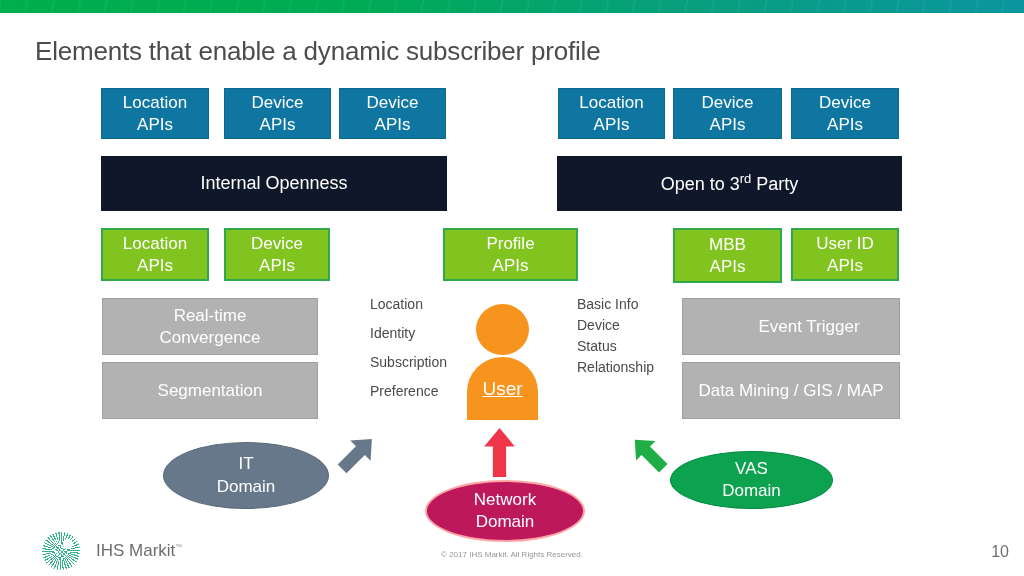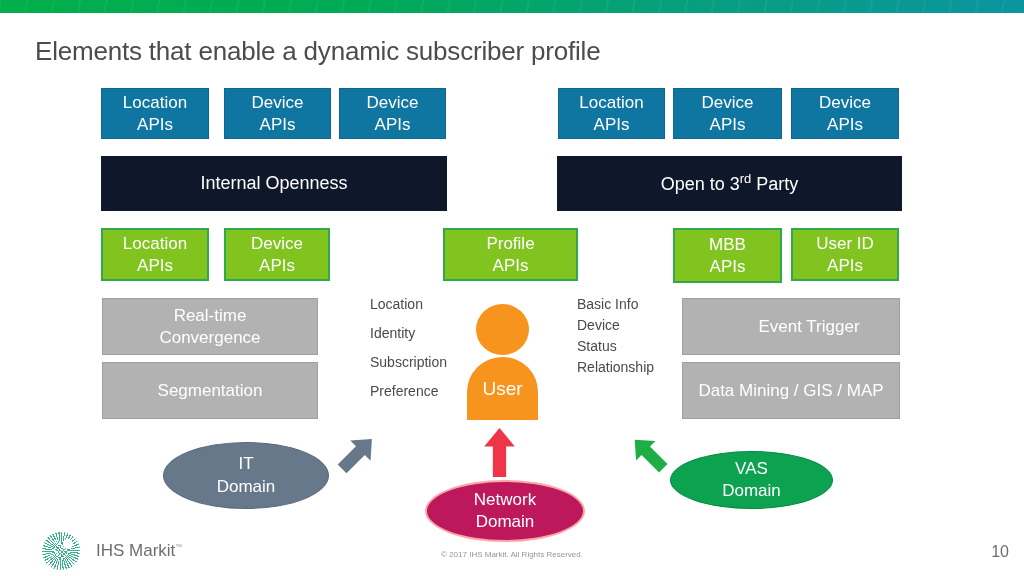--- a/index.html
+++ b/index.html
@@ -37,21 +37,21 @@
   .attr-left  { gap:13px; }
   .attr-right { gap:5px; }
   .user-head {
     position:absolute; left:476px; top:304px; width:53px; height:51px;
     background:#f7941e; border-radius:50%;
   }
   .user-body {
     position:absolute; left:467px; top:357px; width:71px; height:63px;
     background:#f7941e; border-radius:35px 35px 0 0;
     display:flex; align-items:center; justify-content:center;
-    color:#fff; font-size:19px;
+    color:#fff; font-size:19px;text-decoration:underline;
   }
   .arrow { position:absolute; }
   .footer-logo-swirl {
     position:absolute; left:42px; top:532px; width:38px; height:38px; border-radius:50%;
     background:repeating-conic-gradient(from 0deg,#35b08a 0deg 4deg,#ffffff 4deg 9.5deg);
   }
   .footer-logo-swirl:after {
     content:""; position:absolute; left:21px; top:7px; width:10px; height:10px;
     background:#ffffff; border-radius:50%;
   }

